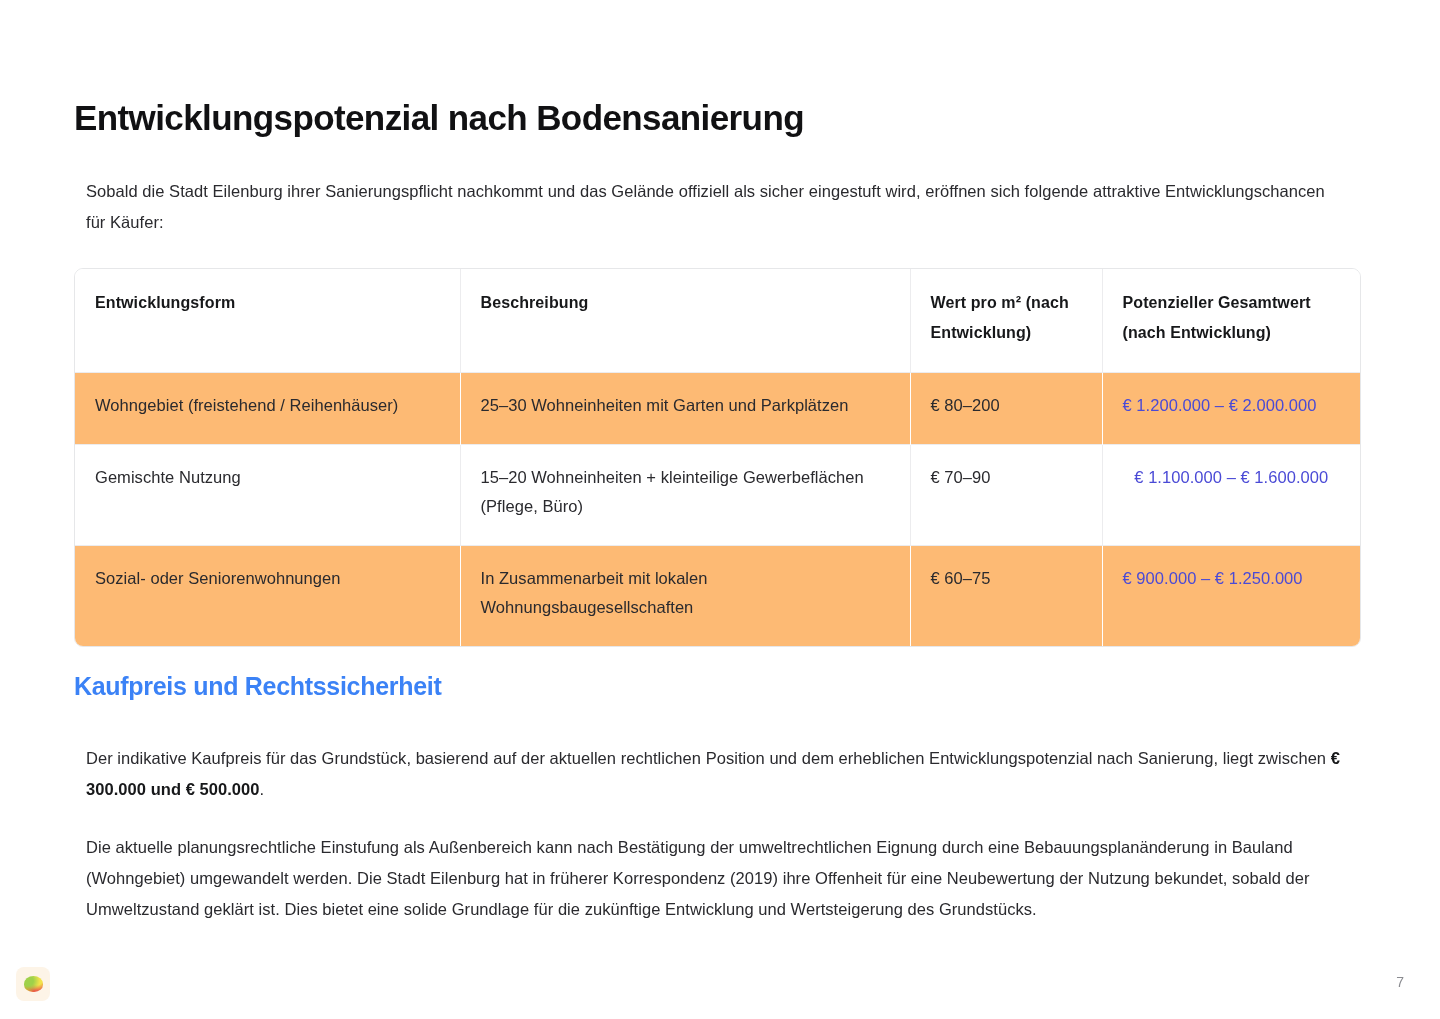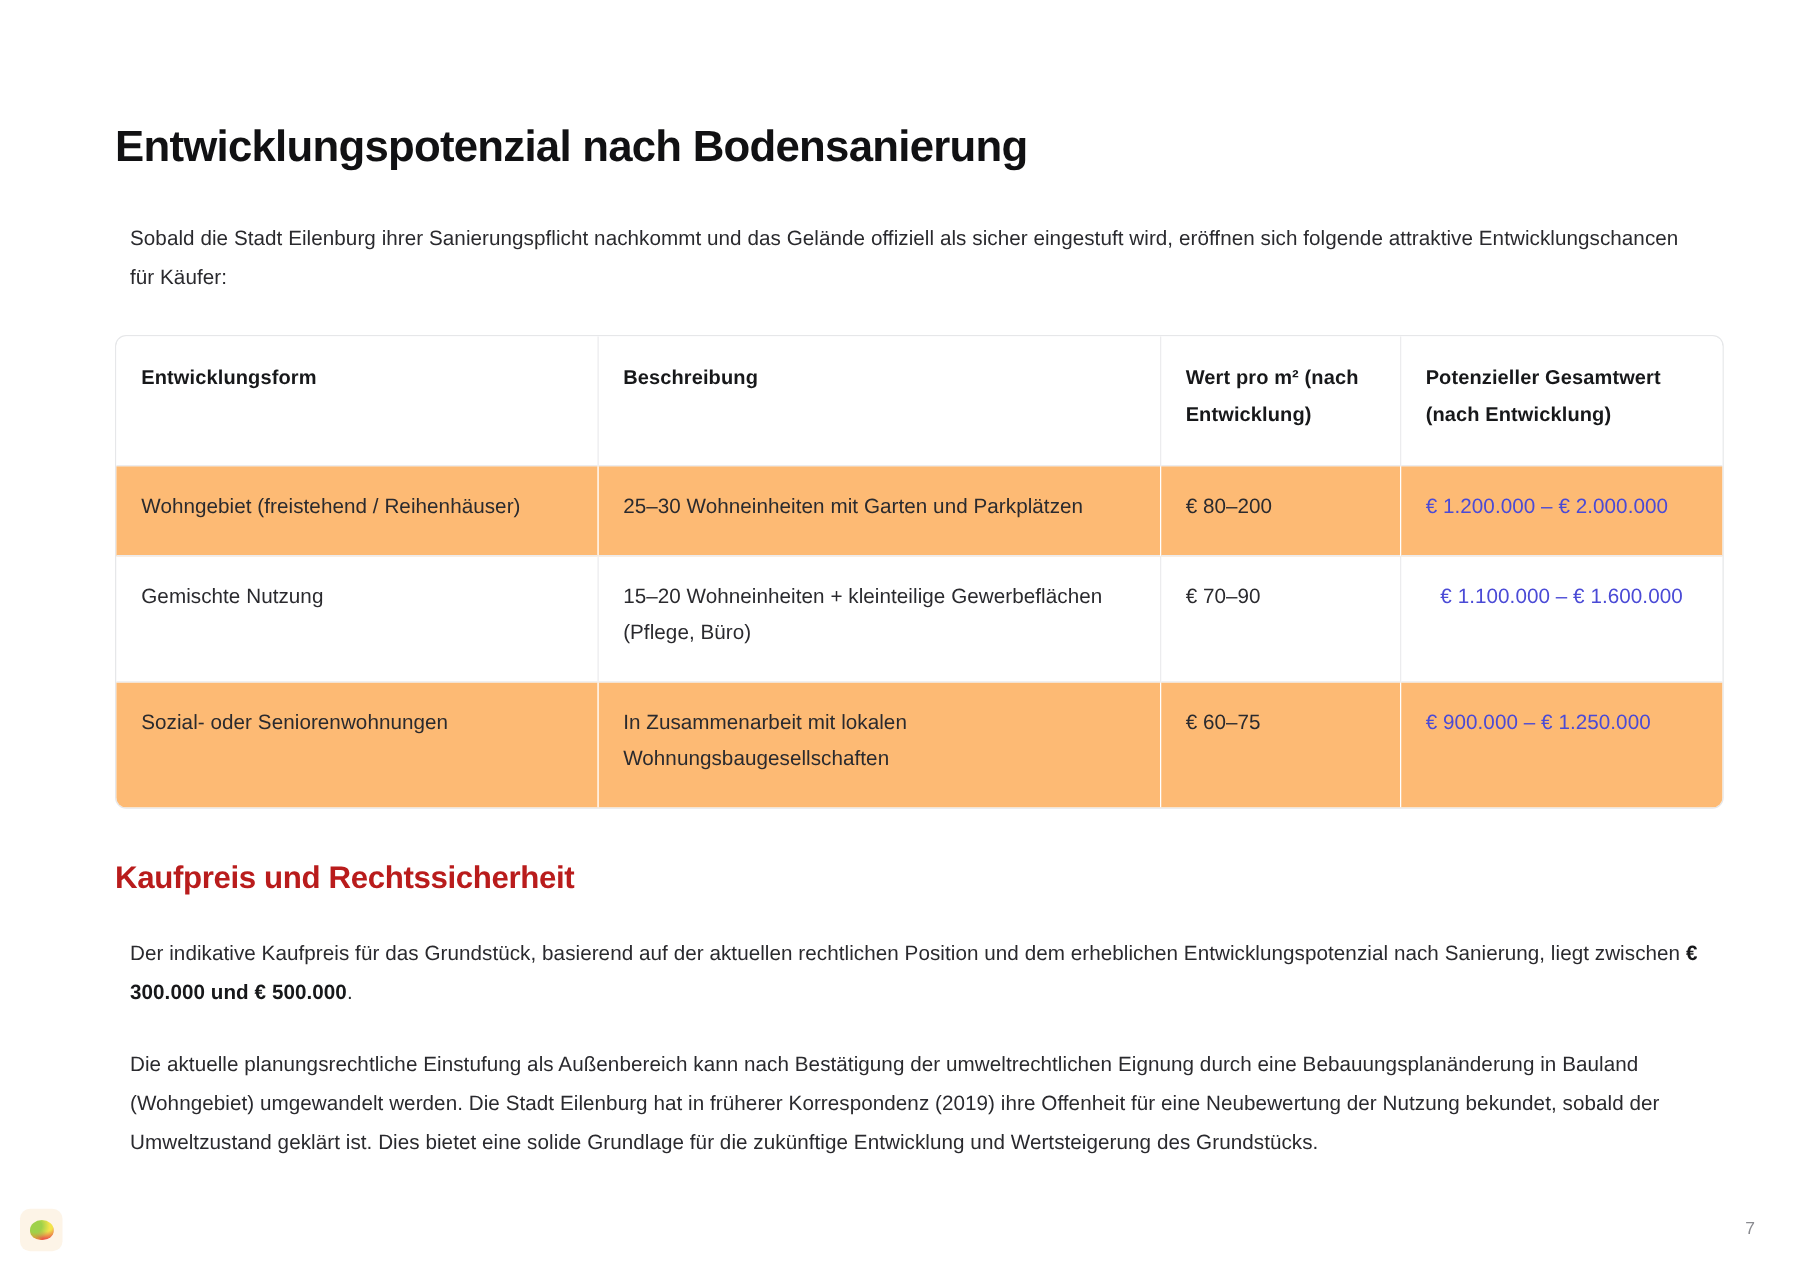--- a/index.html
+++ b/index.html
@@ -21,21 +21,21 @@
   .page {
     position: absolute;
     left: 0; top: 0;
     width: 1440px;
     height: 1019px;
     box-sizing: border-box;
   }
 
   .content {
     position: absolute;
-    left: 92px;
+    left: 74px;
     top: 96px;
     width: 1285px;
   }
 
   h1.doc-title {
     font-size: 35px;
     line-height: 44px;
     font-weight: 700;
     letter-spacing: -0.6px;
     margin: 0 0 36px 0;
@@ -54,21 +54,21 @@
 
   p.intro { margin-bottom: 30px; }
 
   
   .table-wrap {
     width: 1285px;
     border: 1px solid #e6e7e9;
     border-radius: 9px;
     overflow: hidden;
     background: #ffffff;
-    margin-bottom: 38px;
+    margin-bottom: 22px;
   }
   table.dev-table {
     width: 100%;
     border-collapse: collapse;
     table-layout: fixed;
   }
   table.dev-table col.c0 { width: 385px; }
   table.dev-table col.c1 { width: 450px; }
   table.dev-table col.c2 { width: 192px; }
   table.dev-table col.c3 { width: 258px; }
@@ -110,22 +110,22 @@
   td.value-cell {
     font-weight: 700;
     letter-spacing: 0.05px;
   }
 
   h2.section-title {
     font-size: 25px;
     line-height: 34px;
     font-weight: 700;
     letter-spacing: -0.3px;
-    margin: 0 0 29px 0;
-    color: #b91c1c;
+    margin: 0 0 40px 0;
+    color: #3b82f6;
   }
 
   p.body-text + p.body-text { margin-top: 27px; }
   p.body-text strong { font-weight: 700; color: #17181a; }
 
   
   .app-icon {
     position: absolute;
     left: 16px;
     top: 967px;

